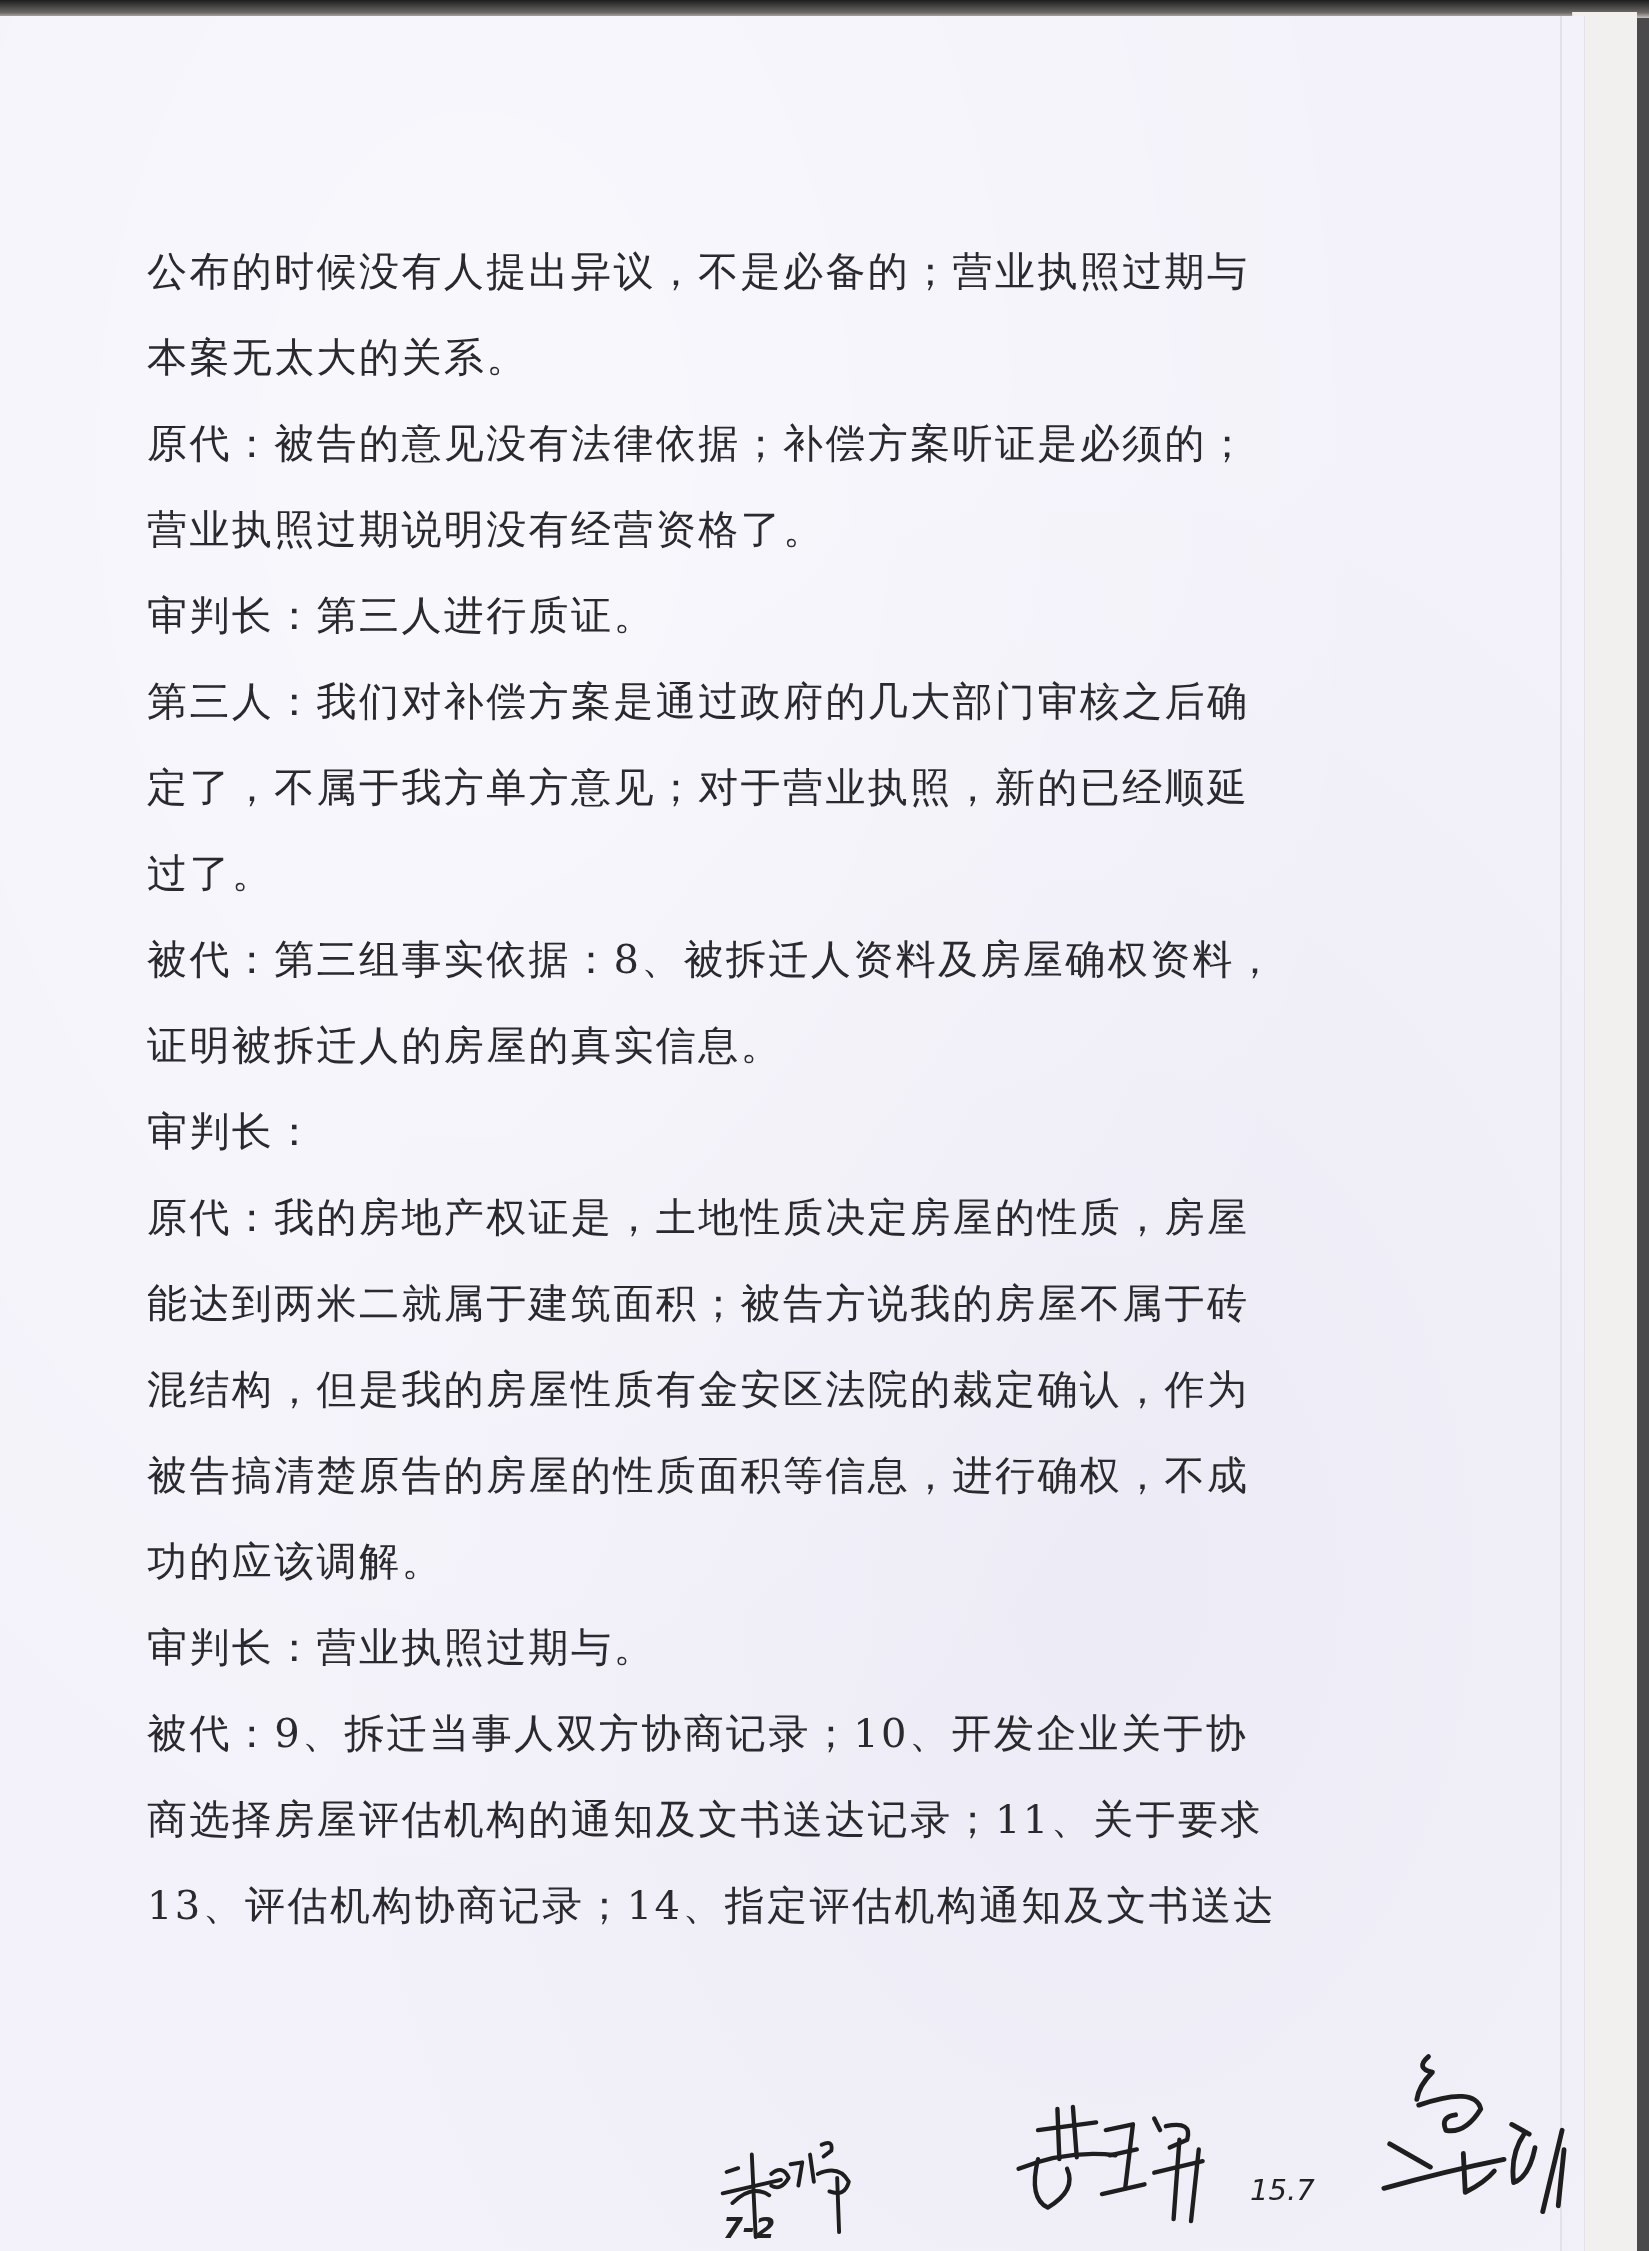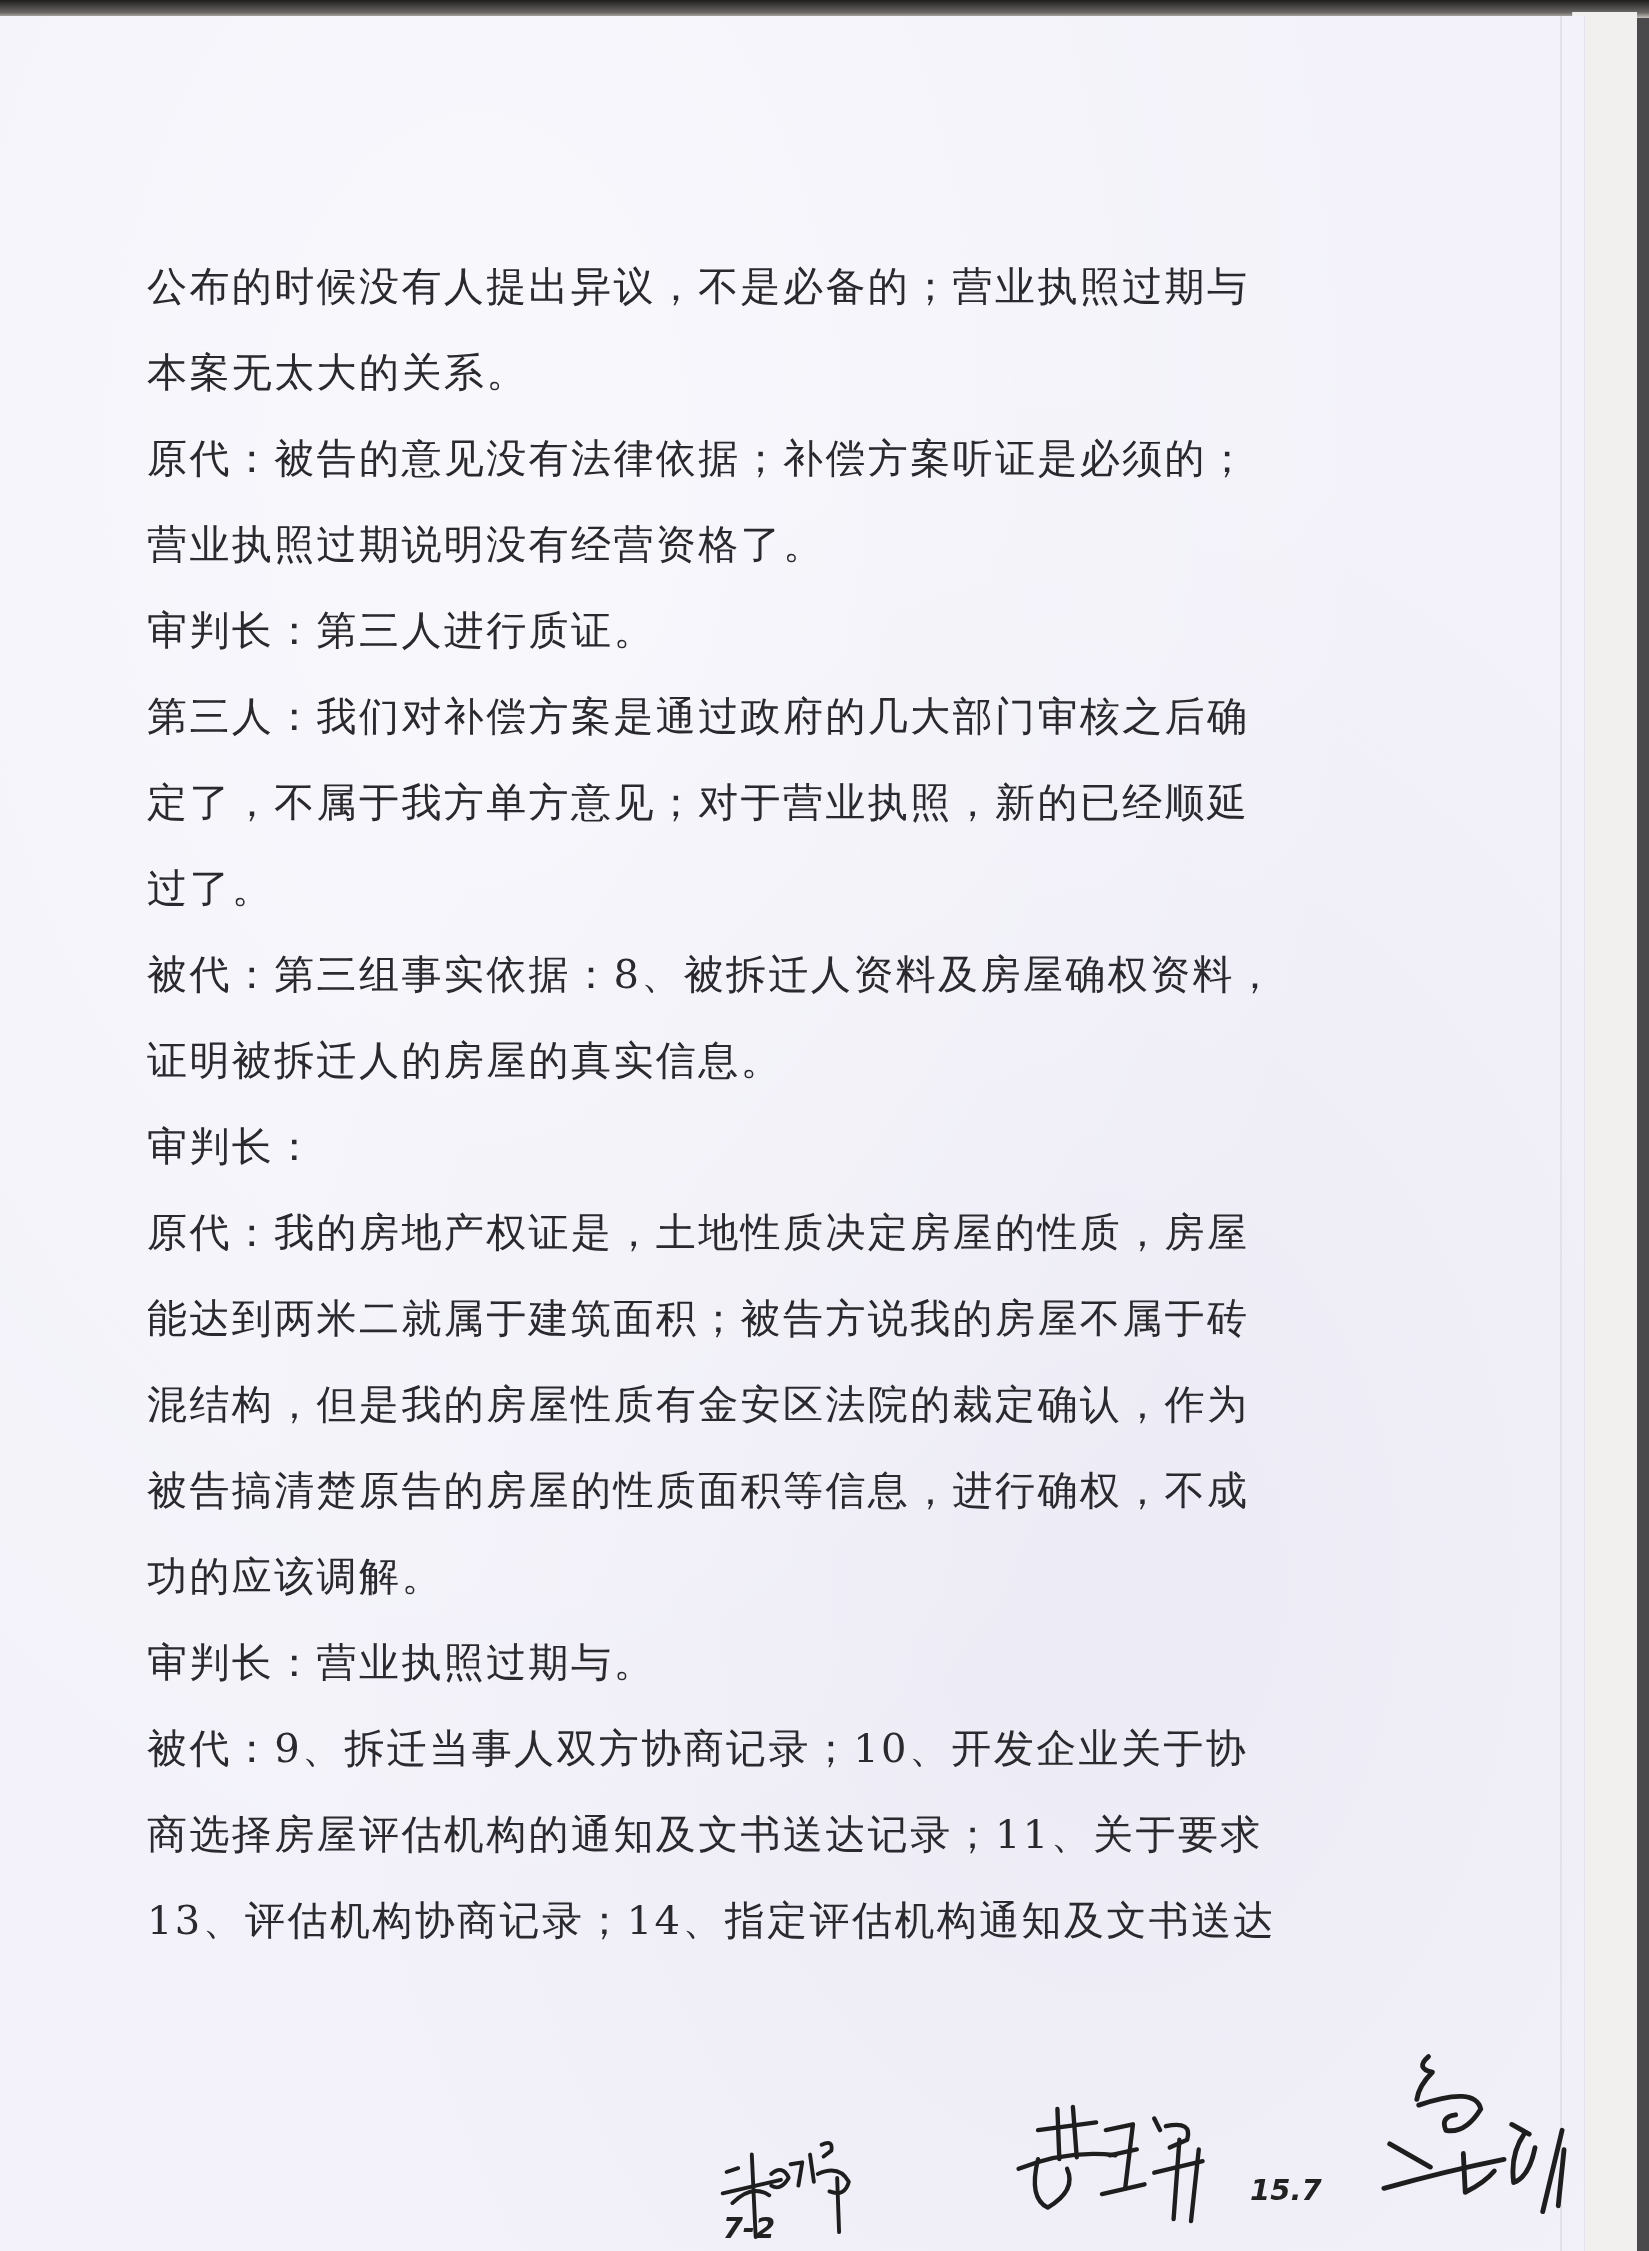--- a/index.html
+++ b/index.html
@@ -22,21 +22,21 @@
       background-image:
         radial-gradient(ellipse at 30% 20%, rgba(255,255,255,0.45), rgba(255,255,255,0) 60%),
         radial-gradient(ellipse at 70% 70%, rgba(230,228,240,0.5), rgba(255,255,255,0) 55%);
       border-right: 1.9px solid #e4e3ec;
     }
     .inner-fold {
       position: absolute; left: 1560px; top: 0; width: 1.9px; height: 2236px;
       background: #e2e1ea;
     }
     .body-text {
-      position: absolute; left: 147px; top: 243px; width: 1155px;
+      position: absolute; left: 147px; top: 228px; width: 1155px;
       color: #2a2a2e; font-size: 40px; line-height: 86px; letter-spacing: 2.4px;
     }
     .line { white-space: nowrap; display: block; }
     .signatures { position: absolute; left: 0; top: 0; width: 100%; height: 100%; pointer-events: none; }
     .sig { position: absolute; }
     .sig svg { display: block; }
     .sig-date {
       position: absolute; color: #222; font-family: "DejaVu Sans", sans-serif;
       font-style: italic; font-size: 29px;
     }
@@ -121,16 +121,16 @@
         <path d="M142 100 L184 124"></path>
         <path d="M172 60 Q230 40 236 64 Q220 90 200 86 Q194 72 210 70"></path>
         <path d="M136 146 Q200 128 260 116"></path>
         <path d="M218 110 L220 150 Q240 140 250 128"></path>
         <path d="M282 88 Q266 110 270 140 Q286 134 292 104"></path>
         <path d="M286 90 L268 80"></path>
         <path d="M320 86 L300 170"></path>
         <path d="M322 106 L316 164"></path>
       </g>
     </svg>
-    <span class="sig-date" style="left:-1.9px; top:126px;font-weight:bold;">15.7</span>
+    <span class="sig-date" style="left:-1.9px; top:126px;">15.7</span>
   </div>
 </div>
 
 
 </body></html>

